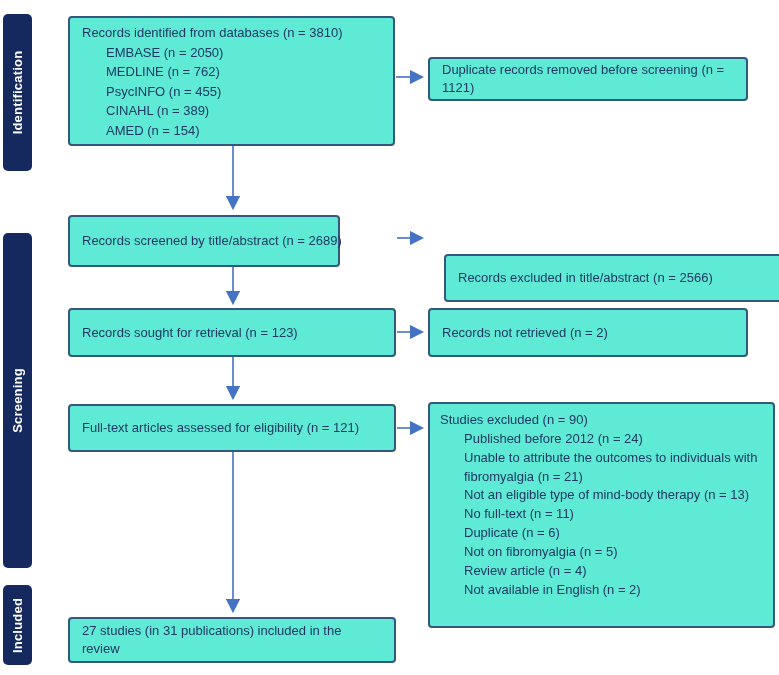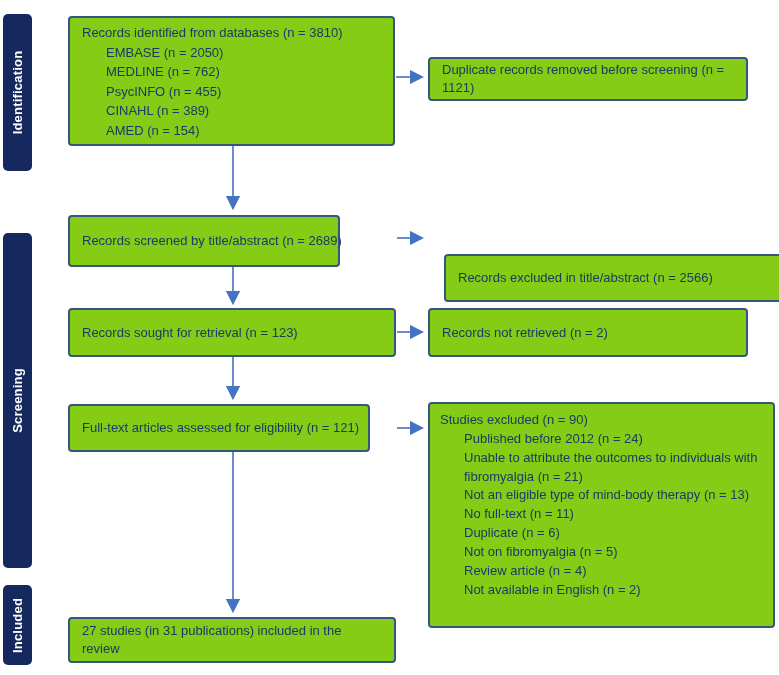--- a/index.html
+++ b/index.html
@@ -15,34 +15,34 @@
   .stage span {
     transform:rotate(-90deg); white-space:nowrap; color:#ffffff;
     font-weight:bold; font-size:13px; letter-spacing:0.2px;
   }
   #stage-identification { top:14px;  height:157px; }
   #stage-screening      { top:233px; height:335px; }
   #stage-included       { top:585px; height:80px;  }
 
   
   .box {
-    position:absolute; background:#84cc16; border:2px solid #35577E;
+    position:absolute; background:#5eead4; border:2px solid #35577E;
     border-radius:4px; box-sizing:border-box; font-size:13px; line-height:1.5;
   }
   .box.single { display:flex; align-items:center; padding:0 12px; }
   .box.single span { white-space:nowrap; }
   .box.multi { padding:5px 12px; }
   .box ul { margin:0; padding:0 0 0 24px; list-style:none; }
   #box-records-identified   { left:68px;  top:16px;  width:327px; height:130px; }
   #box-duplicates-removed   { left:428px; top:57px;  width:320px; height:44px; display:flex; flex-direction:column; justify-content:center; padding:0 12px; line-height:1.4; }
   #box-records-screened     { left:68px;  top:215px; width:272px; height:52px; }
   #box-records-excluded     { left:444px; top:214px; width:384px; height:48px;margin-top:40px; }
   #box-records-sought       { left:68px;  top:308px; width:328px; height:49px; }
   #box-records-not-retrieved{ left:428px; top:308px; width:320px; height:49px;align-items:center; }
-  #box-fulltext-assessed    { left:68px;  top:404px; width:302px; height:48px; }
+  #box-fulltext-assessed    { left:68px;  top:404px; width:328px; height:48px; }
   #box-studies-excluded     { left:428px; top:402px; width:347px; height:226px; padding:7px 10px; line-height:1.45; }
   #box-included             { left:68px;  top:617px; width:328px; height:46px; display:flex; flex-direction:column; justify-content:center; padding:0 12px; line-height:1.4; }
 
   
   #connectors { position:absolute; left:0; top:0; width:779px; height:675px; pointer-events:none; }
 </style>
 </head>
 <body>
 
 <div id="canvas">

